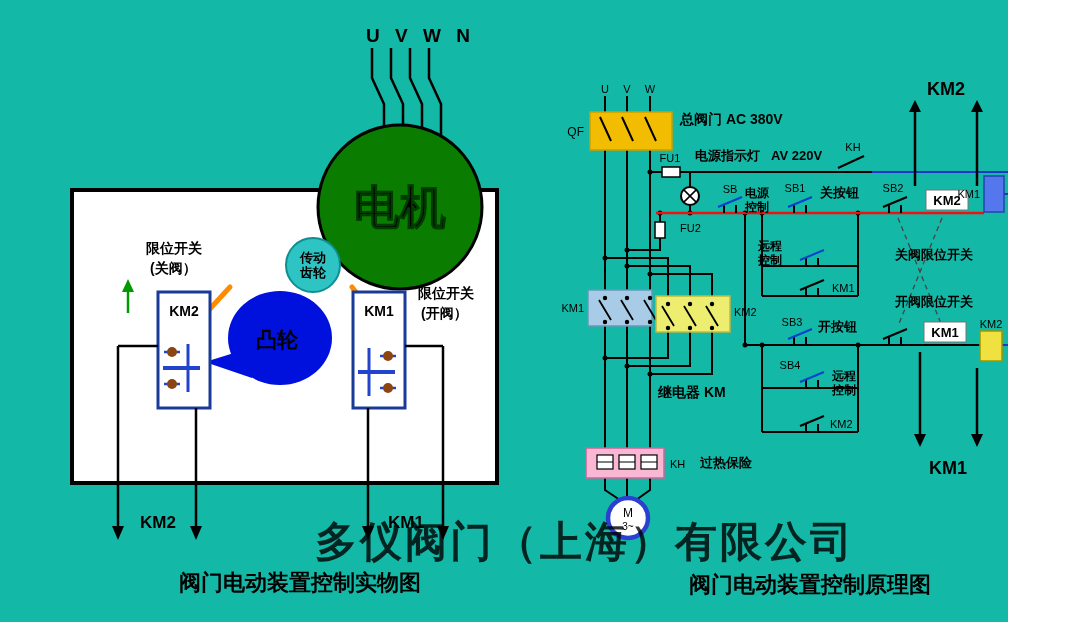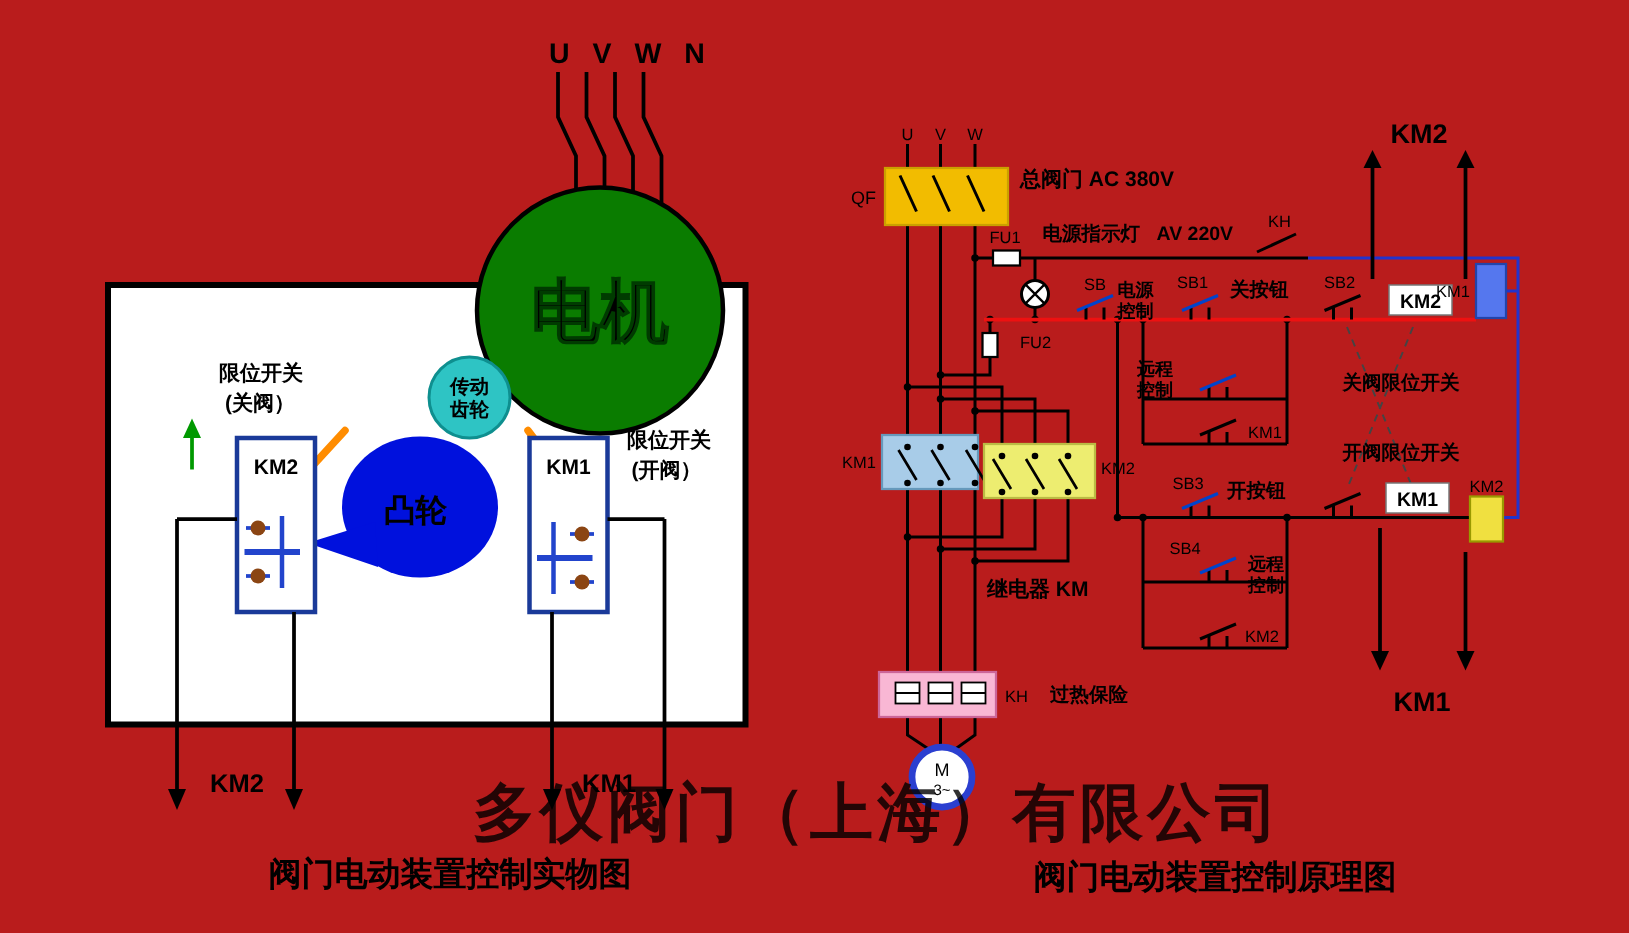--- a/index.html
+++ b/index.html
@@ -1,16 +1,16 @@
 <!DOCTYPE html>
 <html><head>
 <meta charset="utf-8">
 <style>
   html,body{margin:0;padding:0;background:#ffffff;}
-  .canvas{position:relative;width:1086px;height:622px;background:#b91c1c;overflow:hidden;}
+  .canvas{position:relative;width:1008px;height:622px;background:#14b8a6;overflow:hidden;}
   svg{font-family:"Liberation Sans","DejaVu Sans",sans-serif;}
   text{fill:#000;}
 </style>
 </head>
 <body>
 
 <div class="canvas">
 <svg width="1086" height="622" viewBox="0 0 1086 622" xmlns="http://www.w3.org/2000/svg">
 
   <g>

